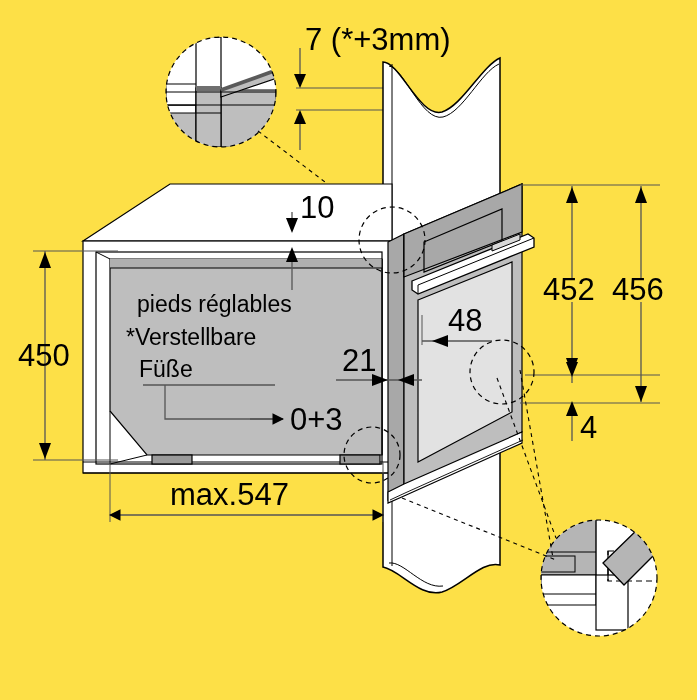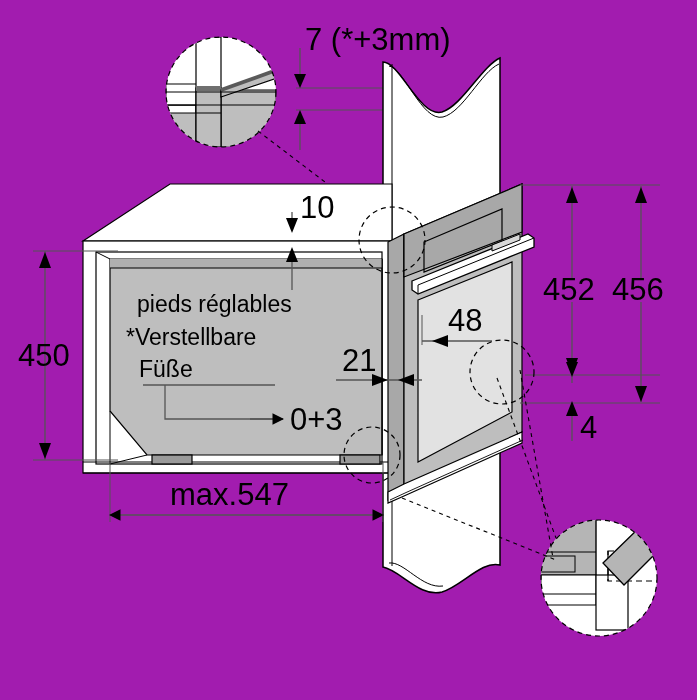--- a/index.html
+++ b/index.html
@@ -10,21 +10,21 @@
   body {
     width: 697px;
     height: 700px;
     font-family: "Liberation Sans", sans-serif;
     overflow: hidden;
   }
   #drawing-root {
     position: relative;
     width: 697px;
     height: 700px;
-    background: #a21caf;
+    background: #fde047;
   }
   svg#tech-drawing {
     display: block;
     width: 697px;
     height: 700px;
   }
   .dim-text-lg {
     font-family: "Liberation Sans", sans-serif;
     font-size: 31px;
     fill: #000000;

